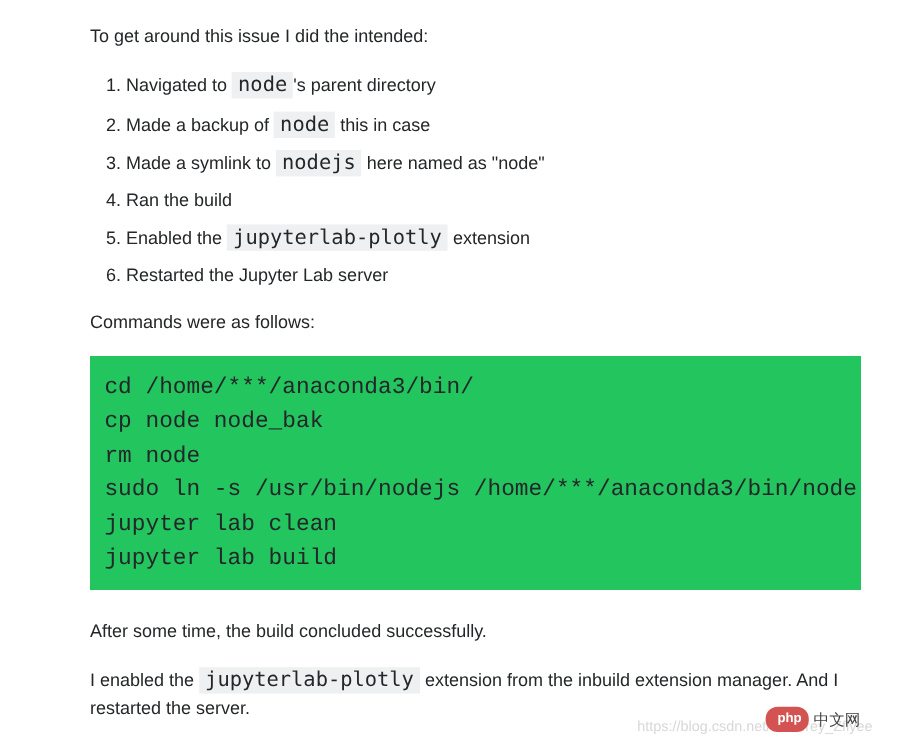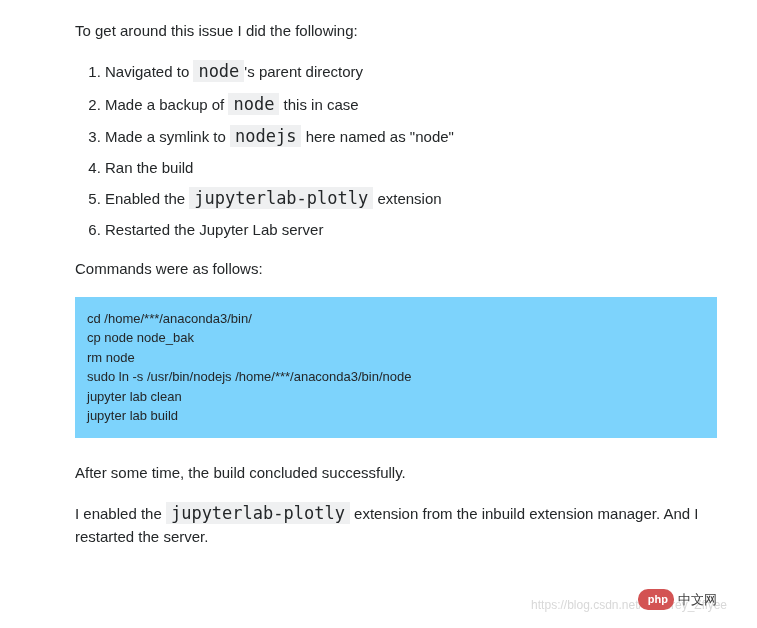--- a/index.html
+++ b/index.html
@@ -19,25 +19,25 @@
 ol { margin: 0 0 16.5px 0; padding-left: 30px; }
 li { margin-bottom: 7px; }
 code.inline {
   background: #eff0f1;
   padding: 1px 5px;
   font-size: 17px;
   font-family: Consolas, Menlo, Monaco, "Lucida Console", monospace;
   border-radius: 0;
 }
 pre.block {
-  background: #7dd3fc;
+  background: #22c55e;
   padding: 12px;
   margin-bottom: 24px;
-  font-family: Liberation Sans, sans-serif;
-  font-size: 13px;
+  font-family: Liberation Mono, monospace;
+  font-size: 19px;
   line-height: 1.5;
   white-space: pre;
   overflow: auto;
 }
 .watermark1 { position: absolute; bottom: 14px; right: 30px; font-size: 12px; color: #d8d8d8; }
 .watermark2 {
   position: absolute; bottom: 18px; right: 40px;
   font-family: "Microsoft YaHei", sans-serif;
   font-size: 13px;
   color: #404040;
@@ -50,21 +50,21 @@
   font-size: 11px;
   padding: 2px 6px 3px 10px;
   border-radius: 10px 10px 10px 10px;
 }
 </style>
 </head>
 <body>
 
 <div class="post-body">
 
-  <p class="p">To get around this issue I did the following:</p>
+  <p class="p">To get around this issue I did the intended:</p>
 
   <ol>
     <li><span>Navigated to </span><code class="inline">node</code><span>'s parent directory</span></li>
     <li><span>Made a backup of </span><code class="inline">node</code><span> this in case</span></li>
     <li><span>Made a symlink to </span><code class="inline">nodejs</code><span> here named as "node"</span></li>
     <li><span>Ran the build</span></li>
     <li><span>Enabled the </span><code class="inline">jupyterlab-plotly</code><span> extension</span></li>
     <li><span>Restarted the Jupyter Lab server</span></li>
   </ol>
 

